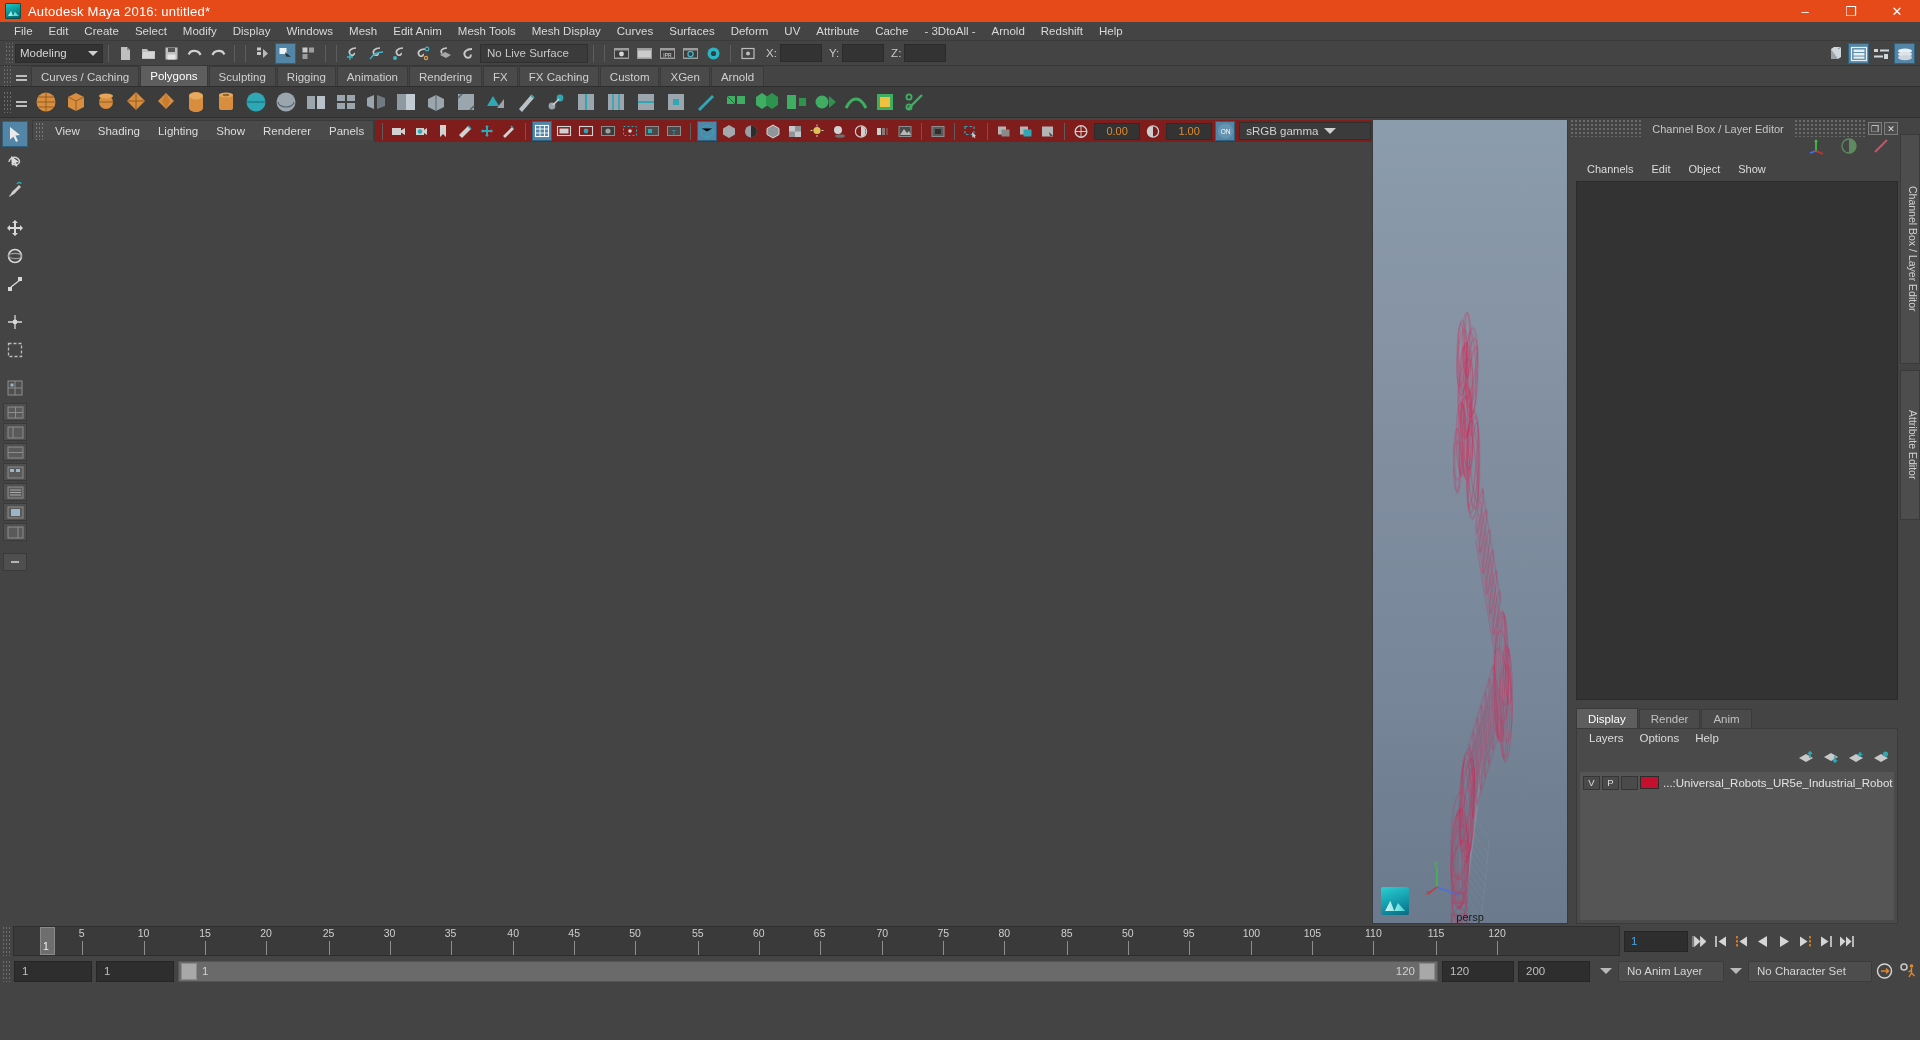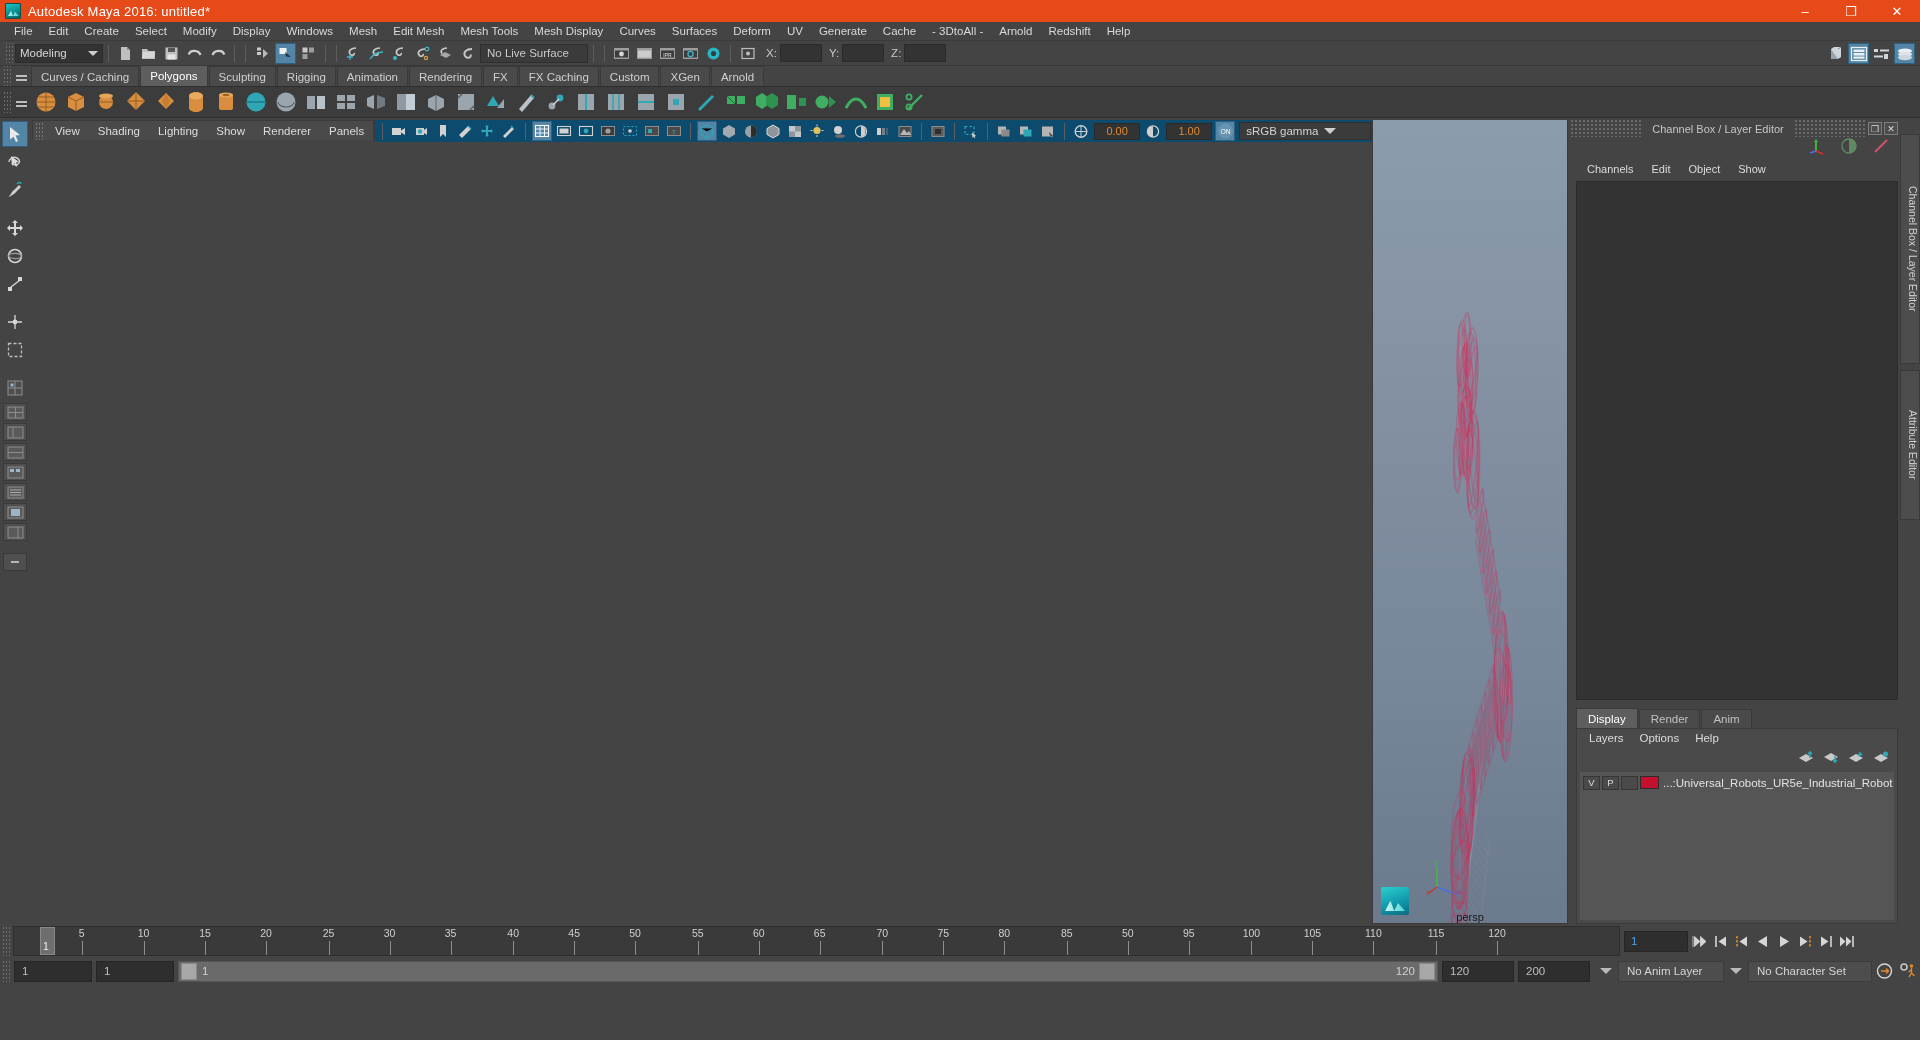--- a/index.html
+++ b/index.html
@@ -109,21 +109,21 @@
 
   
   .vpcol { flex:1; display:flex; flex-direction:row; min-width:0; background:#444; padding:2px 2px 0 2px;}
   .vpmenubar {
     height:20px; flex:0 0 20px; background:#4a4a4a; display:flex; align-items:center;
     font-size:11.5px; color:#dcdcdc; border:1px solid #3a3a3a; border-bottom:none;
   }
   .vp-grip{width:9px;height:18px;margin:0 2px;background-image:radial-gradient(#7a7a7a 1px,transparent 1px);background-size:3px 4px;flex:0 0 9px;}
   .vpmenubar .mi{ padding:0 9px; line-height:20px; }
   .vptoolbar {
-    height:22px; flex:0 0 22px; background:#0c4a6e; display:flex; align-items:center;
+    height:22px; flex:0 0 22px; background:#7f1d1d; display:flex; align-items:center;
     border:1px solid #3a3a3a; border-top:none; border-bottom:none; padding-left:2px;
   }
   .vtb { width:20px;height:20px;margin:0 1px;flex:0 0 20px;display:flex;align-items:center;justify-content:center;border:1px solid transparent;}
   .vtb.on{background:#5285a6;border-color:#2f6080;}
   .numfld{height:17px;min-width:46px;background:#333;border:1px solid #2a2a2a;color:#e08a2e;font-size:11px;
           display:flex;align-items:center;justify-content:center;margin:0 2px;}
   .gammabox{height:18px;min-width:132px;background:#3b3b3b;border:1px solid #2f2f2f;color:#d2d2d2;
             font-size:11.5px;display:flex;align-items:center;padding:0 6px;margin-left:3px;}
   .gammaarr{width:0;height:0;border-left:6px solid transparent;border-right:6px solid transparent;border-top:6px solid #cfcfcf;margin-left:6px;}
 
@@ -227,28 +227,28 @@
 
   <div class="menubar">
     <div class="menu-item">File</div>
     <div class="menu-item">Edit</div>
     <div class="menu-item">Create</div>
     <div class="menu-item">Select</div>
     <div class="menu-item">Modify</div>
     <div class="menu-item">Display</div>
     <div class="menu-item">Windows</div>
     <div class="menu-item">Mesh</div>
-    <div class="menu-item">Edit Mesh</div>
+    <div class="menu-item">Edit Anim</div>
     <div class="menu-item">Mesh Tools</div>
     <div class="menu-item">Mesh Display</div>
     <div class="menu-item">Curves</div>
     <div class="menu-item">Surfaces</div>
     <div class="menu-item">Deform</div>
     <div class="menu-item">UV</div>
-    <div class="menu-item">Generate</div>
+    <div class="menu-item">Attribute</div>
     <div class="menu-item">Cache</div>
     <div class="menu-item">- 3DtoAll -</div>
     <div class="menu-item">Arnold</div>
     <div class="menu-item">Redshift</div>
     <div class="menu-item">Help</div>
   </div>
 
   <div class="statusline">
     <div class="grip"></div>
     <div class="combo">

